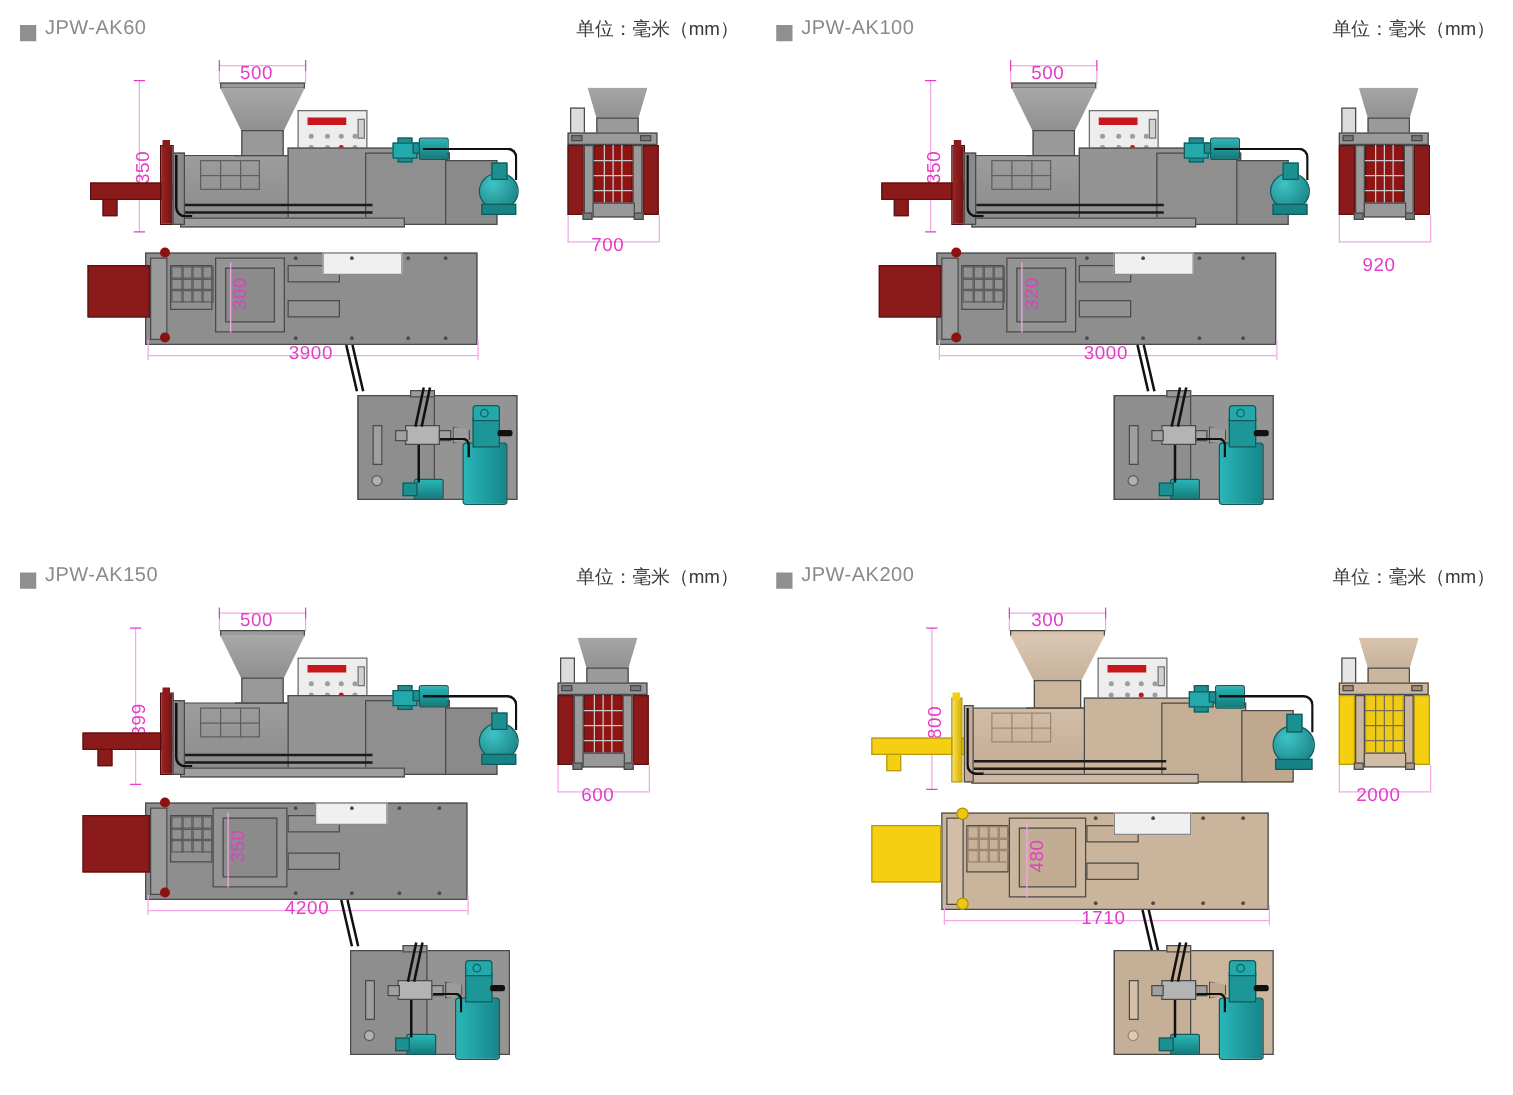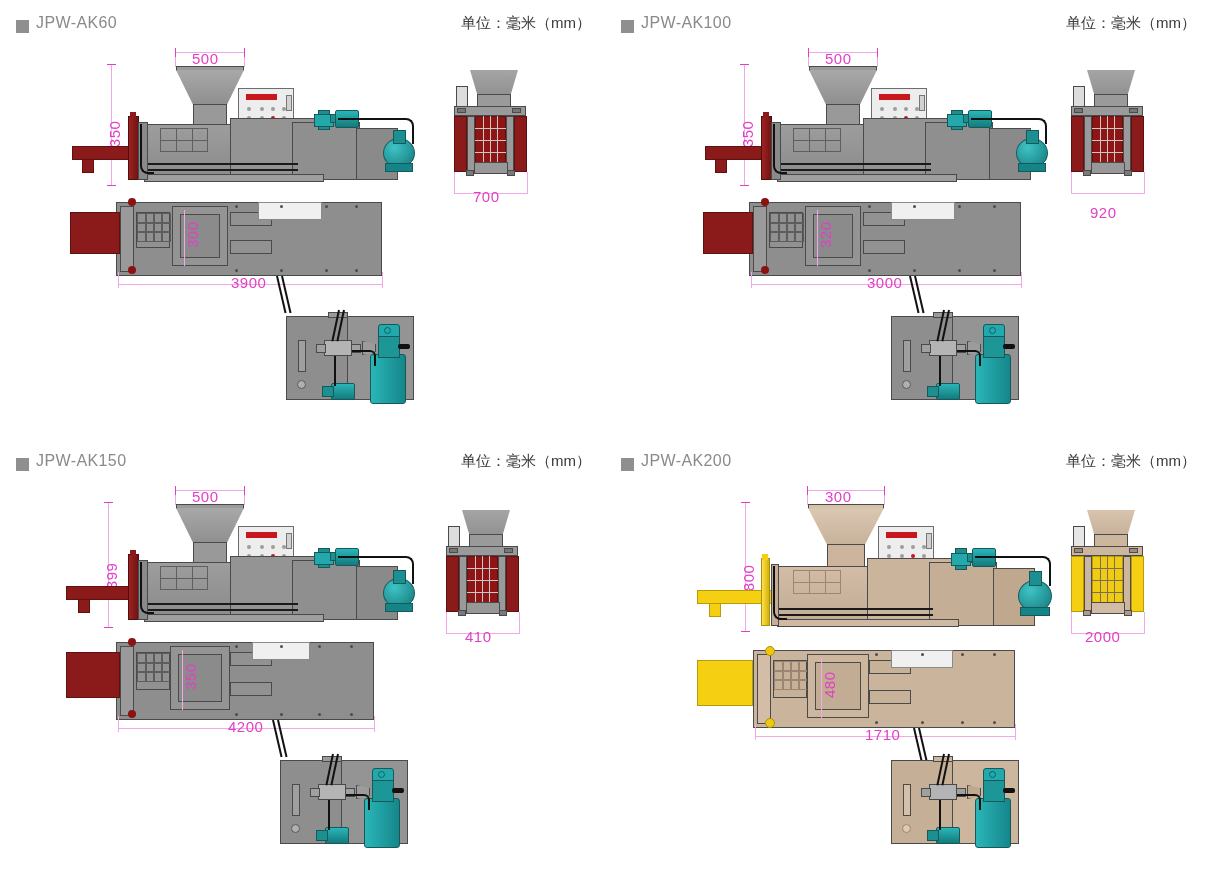--- a/index.html
+++ b/index.html
@@ -541,21 +541,21 @@
       <div class="pt" style="left:57px;top:50px;width:1px;height:48px;background:#c8c8c8"></div>
       <div class="pt" style="left:35px;top:62px;width:31px;height:1px;background:#c8c8c8"></div>
       <div class="pt" style="left:35px;top:74px;width:31px;height:1px;background:#c8c8c8"></div>
       <div class="pt" style="left:35px;top:86px;width:31px;height:1px;background:#c8c8c8"></div>
       <div class="pt ol" style="left:34px;top:96px;width:34px;height:12px;background:#989898"></div>
       <div class="pt ol" style="left:26px;top:104px;width:8px;height:6px;background:#7a7a7a"></div>
       <div class="pt ol" style="left:67px;top:104px;width:8px;height:6px;background:#7a7a7a"></div>
       <div class="dl v" style="left:14px;top:106px;height:22px"></div>
       <div class="dl v" style="left:87px;top:106px;height:22px"></div>
       <div class="dl h" style="left:14px;top:127px;width:73px"></div>
-      <div class="dim" style="left:33px;top:122px">410</div>
+      <div class="dim" style="left:33px;top:122px">600</div>
     </div>
   </div>
 
   <div class="panel p4">
     <div class="hdr">
       <div class="hdr-sq"></div>
       <div class="hdr-title">JPW-AK200</div>
       <div class="hdr-unit">单位：毫米（mm）</div>
     </div>
 

